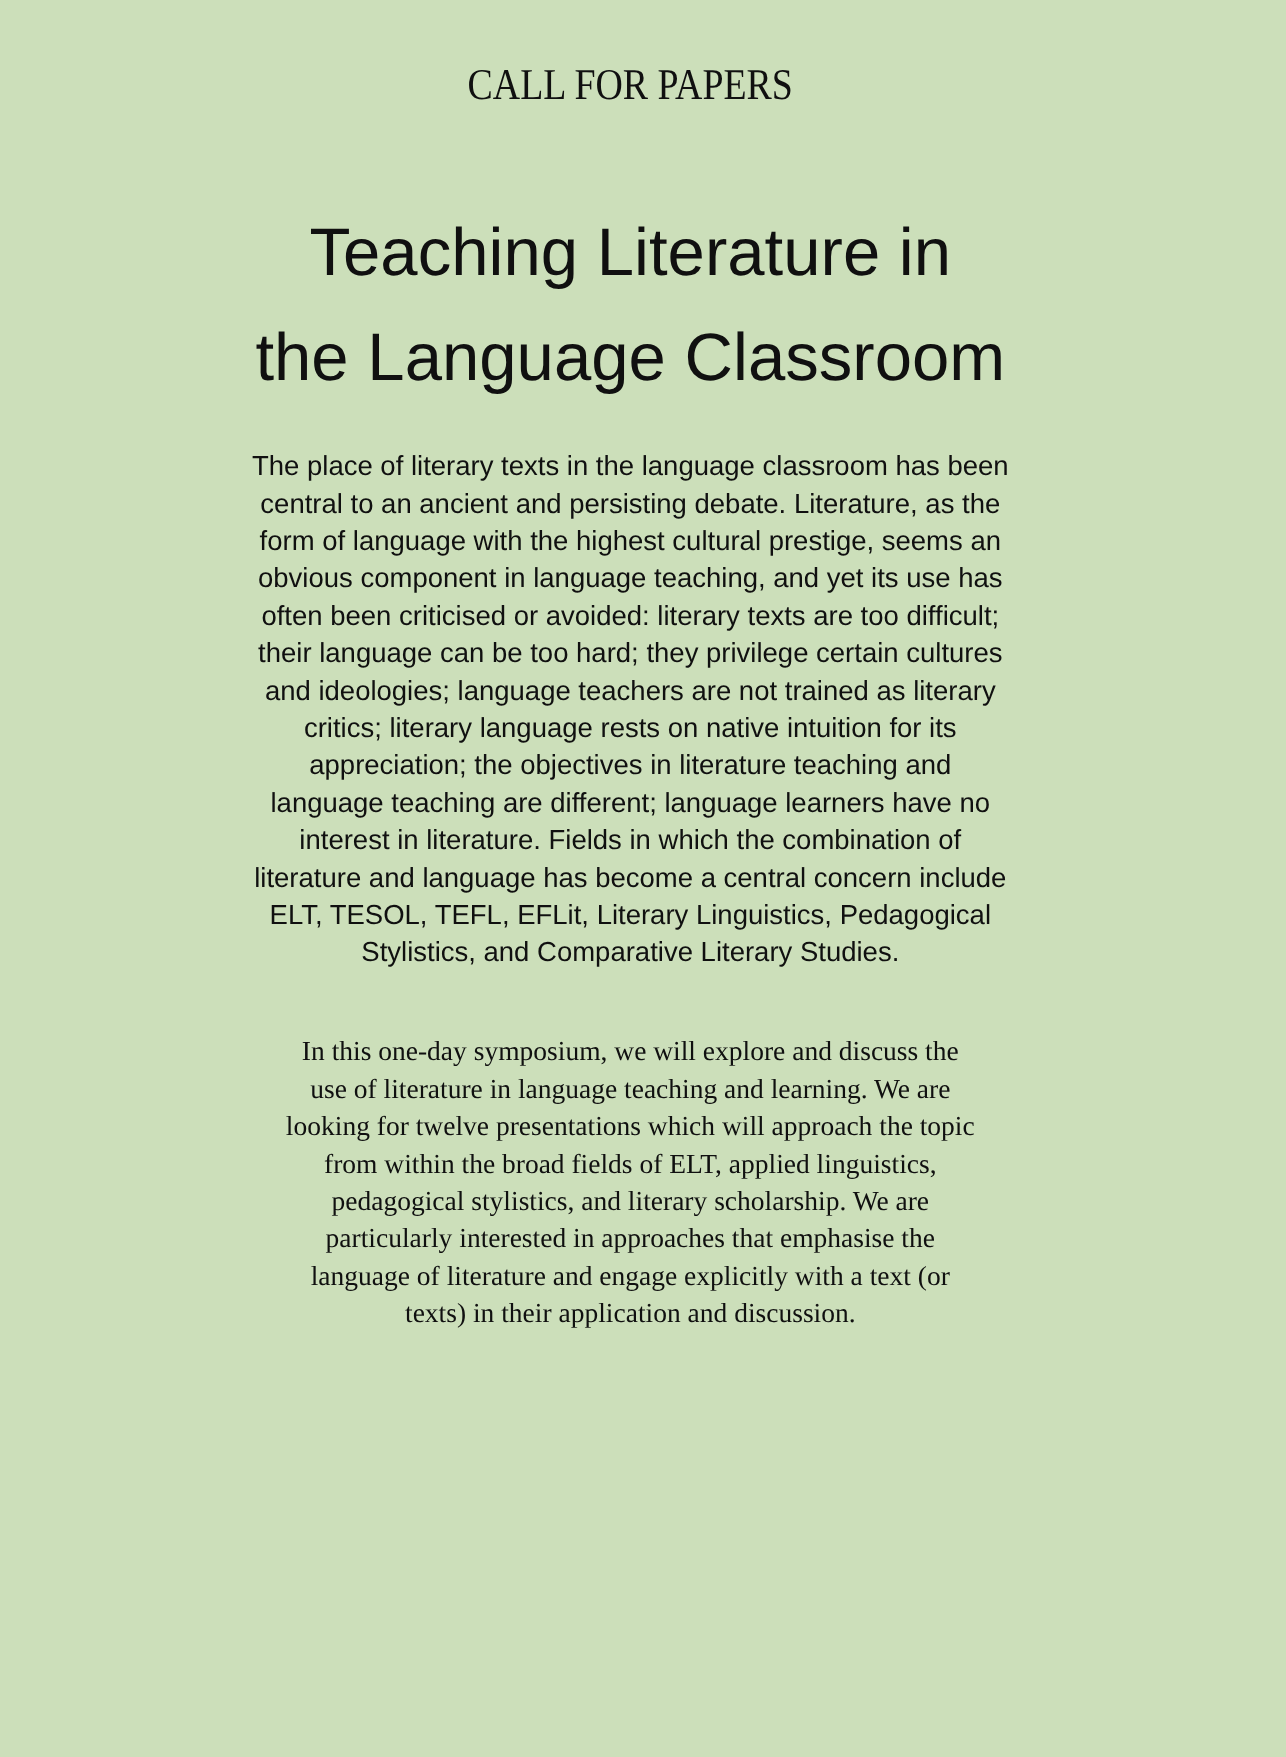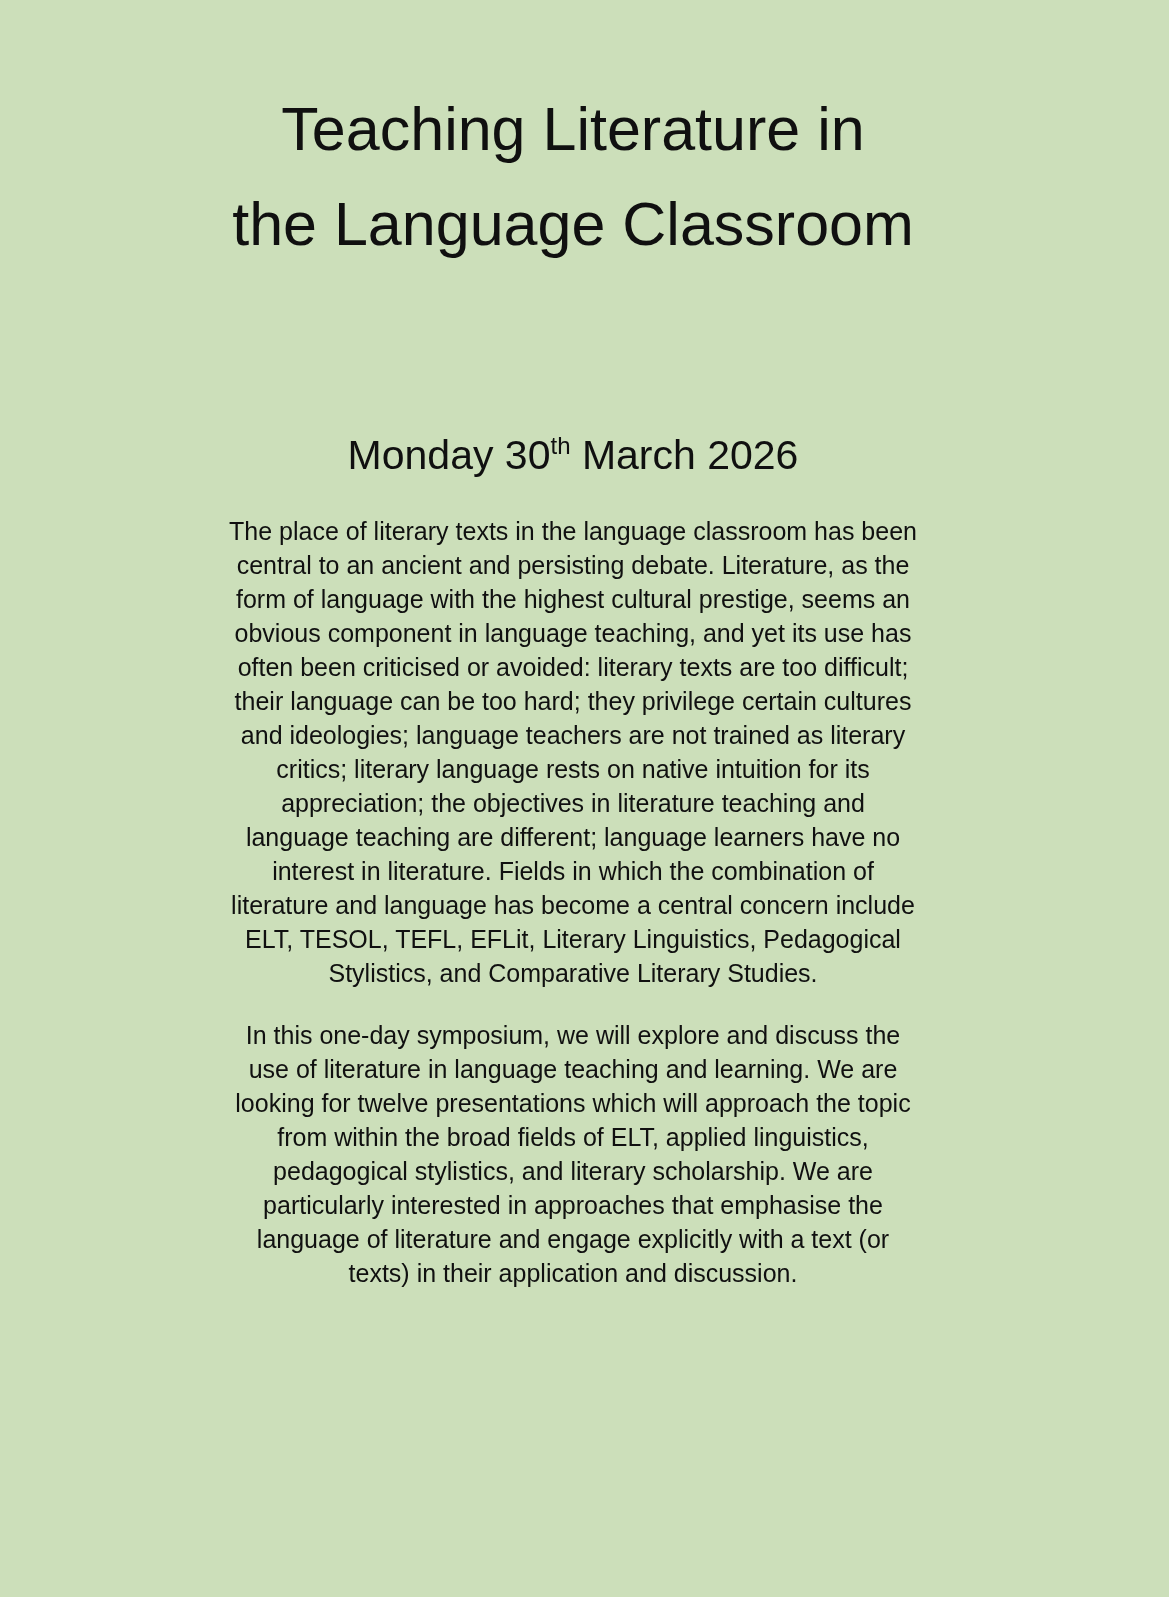--- a/index.html
+++ b/index.html
@@ -56,35 +56,36 @@
   .body-para {
     font-size: 25px;
     line-height: 34px;
     white-space: pre-line;
     text-align: center;
   }
   .body-para.first {
     margin: 35px 0 0 0;
   }
   .body-para.second {
-    margin: 28px 0 0 0;
+    margin: 57px 0 0 0;
+    font-family: Liberation Serif, serif;
   }
 </style>
 </head>
 <body>
 
 <div class="page">
 
+  <div class="kicker-wrap">
+    <span class="kicker">CALL FOR PAPERS</span>
+  </div>
 
   <h1 class="title">Teaching Literature in
 the Language Classroom</h1>
 
-  <div class="date-line">
-    <span>Monday 30</span><sup>th</sup><span> March 2026</span>
-  </div>
 
   <p class="body-para first">The place of literary texts in the language classroom has been
 central to an ancient and persisting debate. Literature, as the
 form of language with the highest cultural prestige, seems an
 obvious component in language teaching, and yet its use has
 often been criticised or avoided: literary texts are too difficult;
 their language can be too hard; they privilege certain cultures
 and ideologies; language teachers are not trained as literary
 critics; literary language rests on native intuition for its
 appreciation; the objectives in literature teaching and

